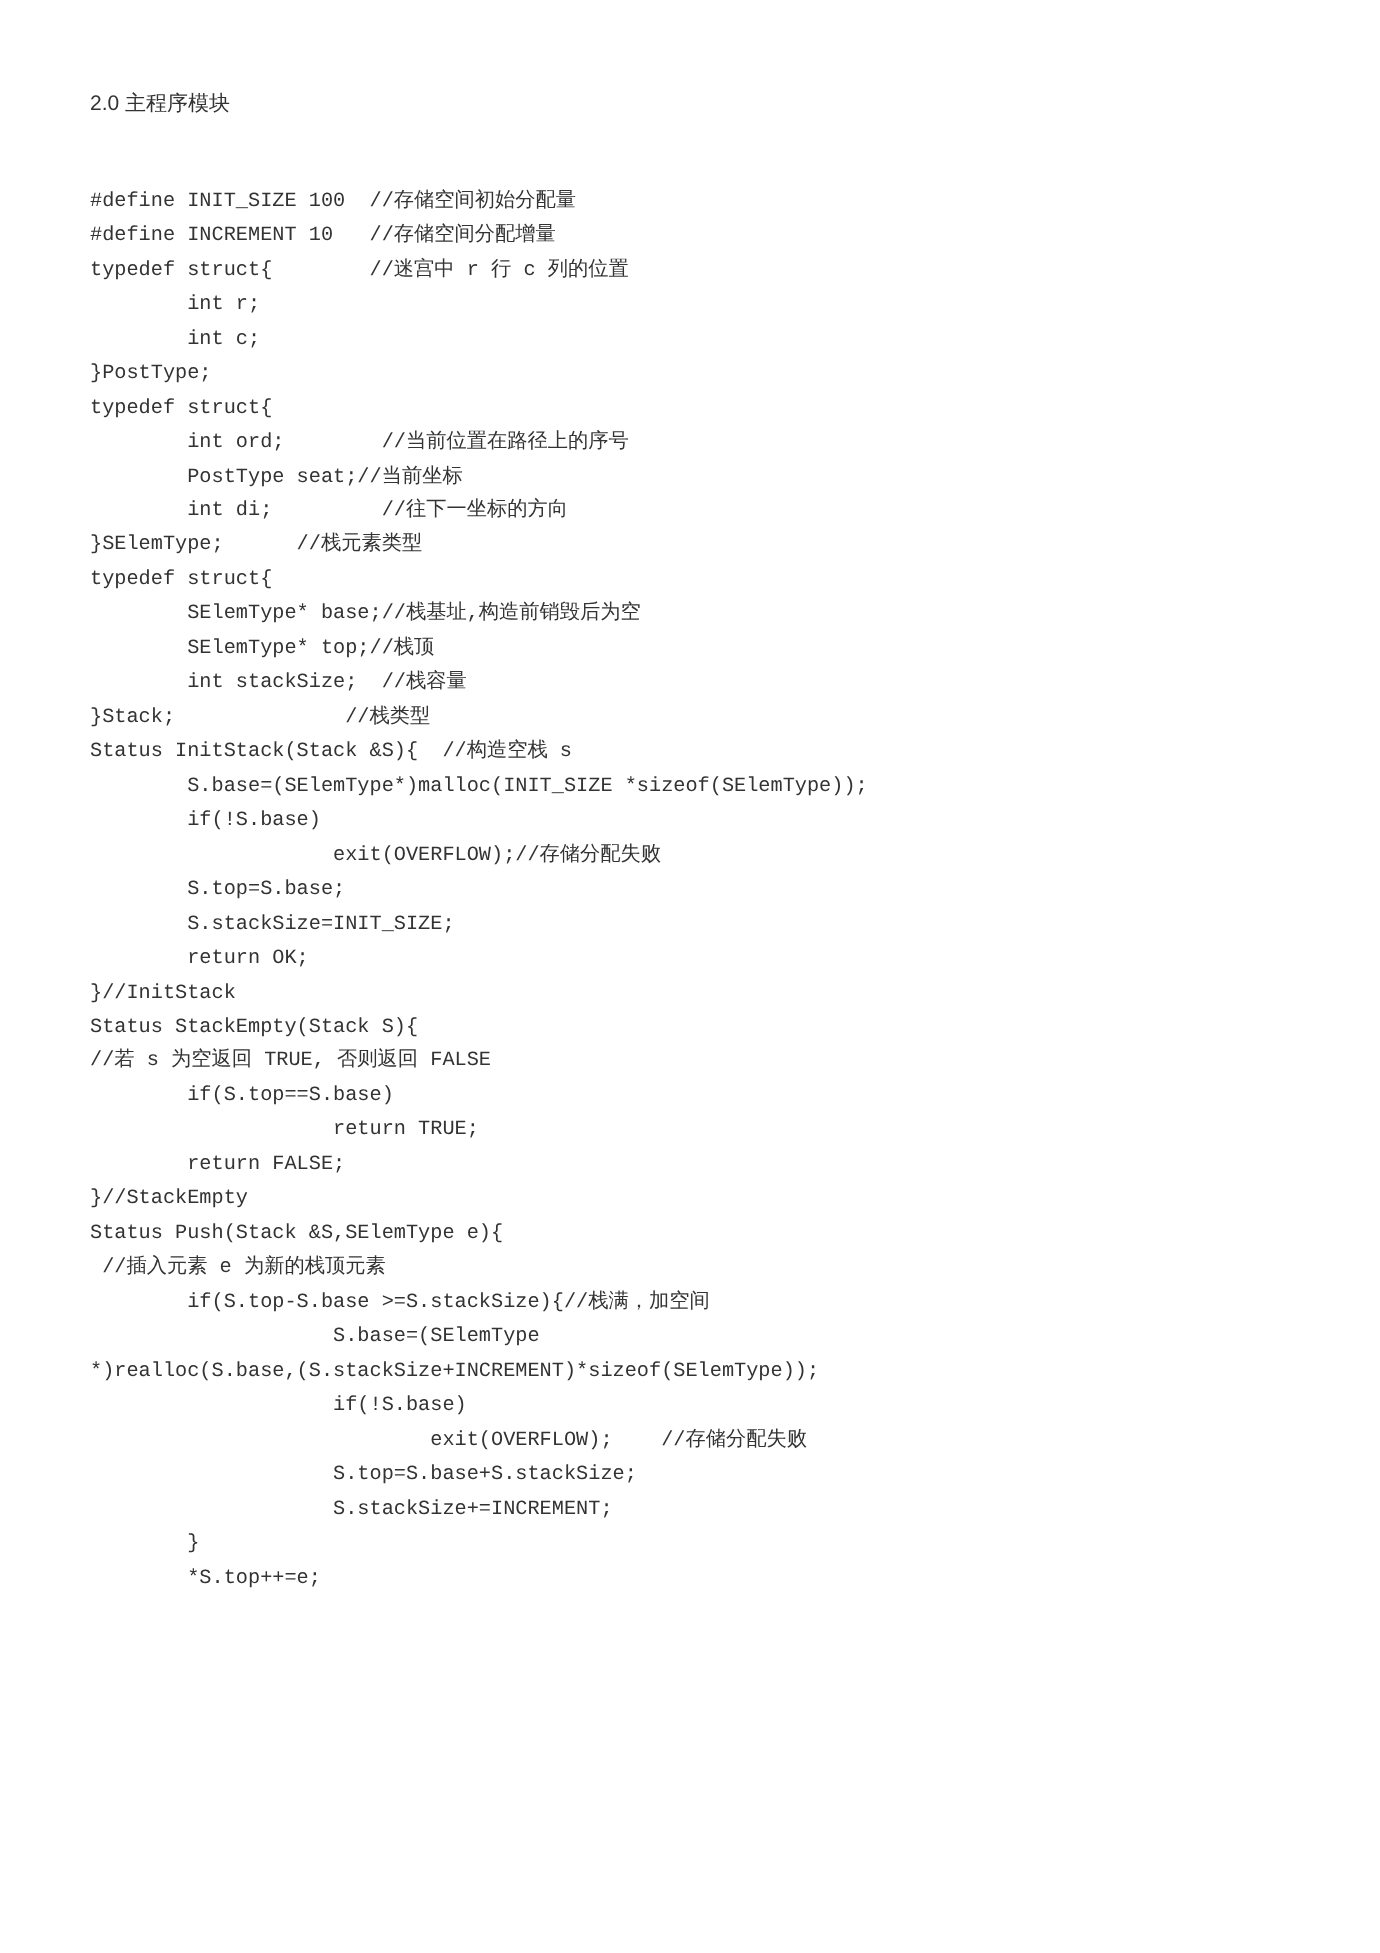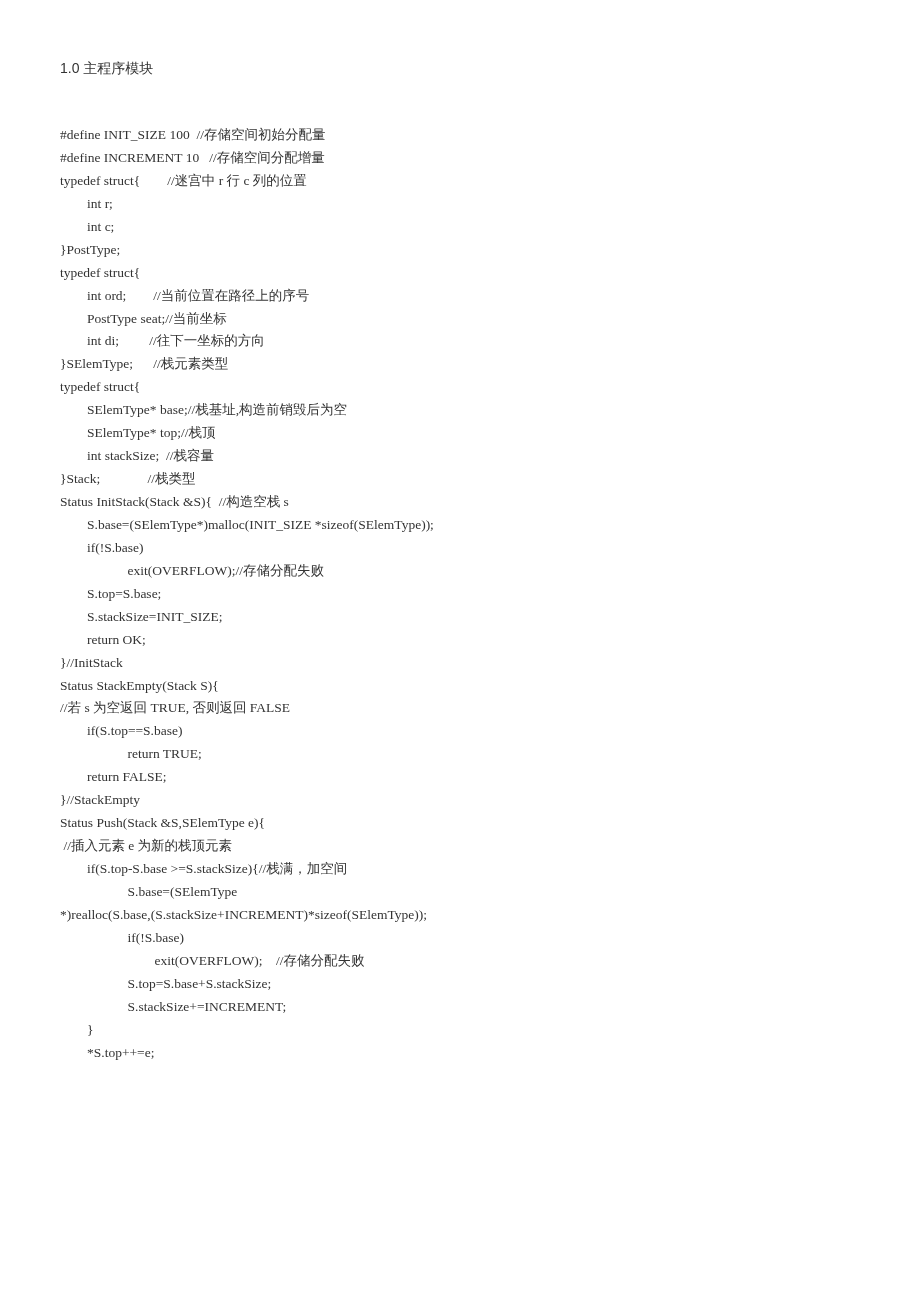--- a/index.html
+++ b/index.html
@@ -10,21 +10,21 @@
     body {
       background: #ffffff;
       font-family: "SimSun", "宋体", "Microsoft YaHei", monospace;
       font-size: 14px;
       color: #333333;
       width: 920px;
       min-height: 1302px;
       padding: 60px 40px 60px 60px;
     }
     .code-block {
-      font-family: Liberation Serif, serif;
+      font-family: Liberation Mono, monospace;
       font-size: 13.5px;
       line-height: 1.7;
       white-space: pre;
       color: #333333;
       margin-top: 46px;
     }
     .section-title {
       font-family: "SimSun", "Microsoft YaHei", sans-serif;
       font-size: 14px;
       margin-bottom: 8px;
@@ -33,21 +33,21 @@
     .intro-text {
       font-family: "SimSun", "Microsoft YaHei", sans-serif;
       font-size: 14px;
       margin-bottom: 6px;
     }
   </style>
 </head>
 <body>
 
 <div>
-  <div class="section-title">1.0   主程序模块</div>
+  <div class="section-title">2.0   主程序模块</div>
   <div class="code-block" id="code-container">#define INIT_SIZE 100  //存储空间初始分配量
 #define INCREMENT 10   //存储空间分配增量
 typedef struct{        //迷宫中 r 行 c 列的位置
         int r;
         int c;
 }PostType;
 typedef struct{
         int ord;        //当前位置在路径上的序号
         PostType seat;//当前坐标
         int di;         //往下一坐标的方向

